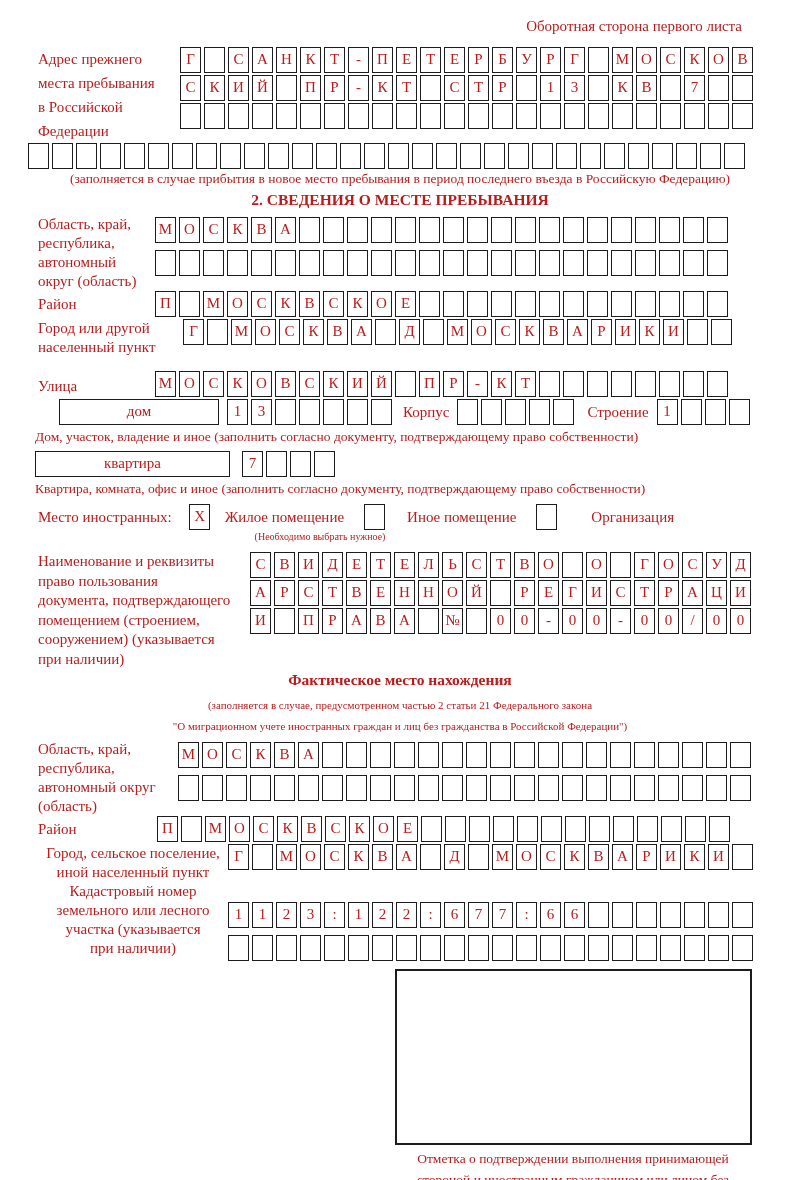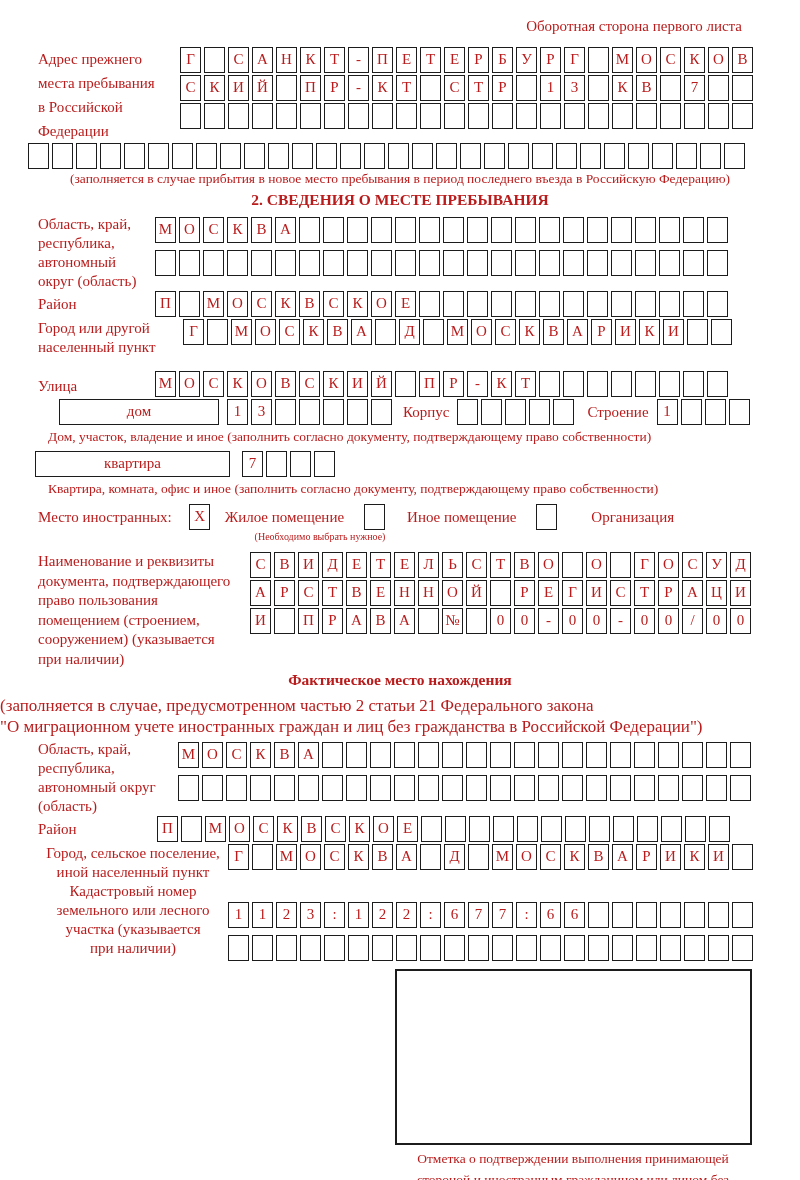--- a/index.html
+++ b/index.html
@@ -37,24 +37,24 @@
   }
   .fullrow{ margin-left:28px; }
   .note{ text-align:center; font-size:13.5px; height:20px; }
   .sect-title{ text-align:center; font-weight:bold; font-size:15.5px; height:24px; }
   .widebox{
     display:inline-block; box-sizing:border-box;
     border:1.6px solid #1c1c1c; height:26px;
     text-align:center; line-height:23px; vertical-align:top;
   }
   .inline-lbl{ line-height:26px; display:inline-block; vertical-align:top;}
-  .caption{ margin-left:48px; font-size:13.5px; height:19px; }
+  .caption{ margin-left:35px; font-size:13.5px; height:19px; }
   .stayrow{ padding-left:38px; height:26px; }
   .staynote{ margin-left:170px; width:300px; text-align:center; font-size:10px; height:19px; margin-top:1px;}
-  .fact-note{ font-size:17px; line-height:21px; }
+  .fact-note{ text-align:center; font-size:11px; line-height:21px; }
   .cad-cells{ margin-top:20px; }
   .stampbox{
     margin-left:395px; margin-top:6px;
     box-sizing:border-box;
     width:357px; height:176px;
     border:2px solid #1c1c1c;
     background:#fff;
   }
   .stampcap{ margin-left:378px; width:390px; text-align:center; font-size:13.5px; line-height:20.5px; margin-top:4px;}
   .sp4{display:inline-block;width:4px;} .sp8{display:inline-block;width:8px;}
@@ -152,22 +152,22 @@
     <span class="sp12"></span>
     <span class="cell"></span>
     <span class="sp12"></span><span class="sp12"></span>
     <span class="inline-lbl">Организация</span>
   </div>
   <div class="staynote">(Необходимо выбрать нужное)</div>
 
   <div class="frow" style="margin-top:2px;">
     <div class="lbl w-doc">
         <div>Наименование и реквизиты</div>
+        <div>право пользования</div>
         <div>документа, подтверждающего</div>
-        <div>право пользования</div>
         <div>помещением (строением,</div>
         <div>сооружением) (указывается</div>
         <div>при наличии)</div>
       </div>
     <div class="cells">
       <div class="cellrow"><span class="cell">С</span><span class="cell">В</span><span class="cell">И</span><span class="cell">Д</span><span class="cell">Е</span><span class="cell">Т</span><span class="cell">Е</span><span class="cell">Л</span><span class="cell">Ь</span><span class="cell">С</span><span class="cell">Т</span><span class="cell">В</span><span class="cell">О</span><span class="cell"></span><span class="cell">О</span><span class="cell"></span><span class="cell">Г</span><span class="cell">О</span><span class="cell">С</span><span class="cell">У</span><span class="cell">Д</span></div>
       <div class="cellrow"><span class="cell">А</span><span class="cell">Р</span><span class="cell">С</span><span class="cell">Т</span><span class="cell">В</span><span class="cell">Е</span><span class="cell">Н</span><span class="cell">Н</span><span class="cell">О</span><span class="cell">Й</span><span class="cell"></span><span class="cell">Р</span><span class="cell">Е</span><span class="cell">Г</span><span class="cell">И</span><span class="cell">С</span><span class="cell">Т</span><span class="cell">Р</span><span class="cell">А</span><span class="cell">Ц</span><span class="cell">И</span></div>
       <div class="cellrow"><span class="cell">И</span><span class="cell"></span><span class="cell">П</span><span class="cell">Р</span><span class="cell">А</span><span class="cell">В</span><span class="cell">А</span><span class="cell"></span><span class="cell">№</span><span class="cell"></span><span class="cell">0</span><span class="cell">0</span><span class="cell">-</span><span class="cell">0</span><span class="cell">0</span><span class="cell">-</span><span class="cell">0</span><span class="cell">0</span><span class="cell">/</span><span class="cell">0</span><span class="cell">0</span></div>
     </div>
   </div>

